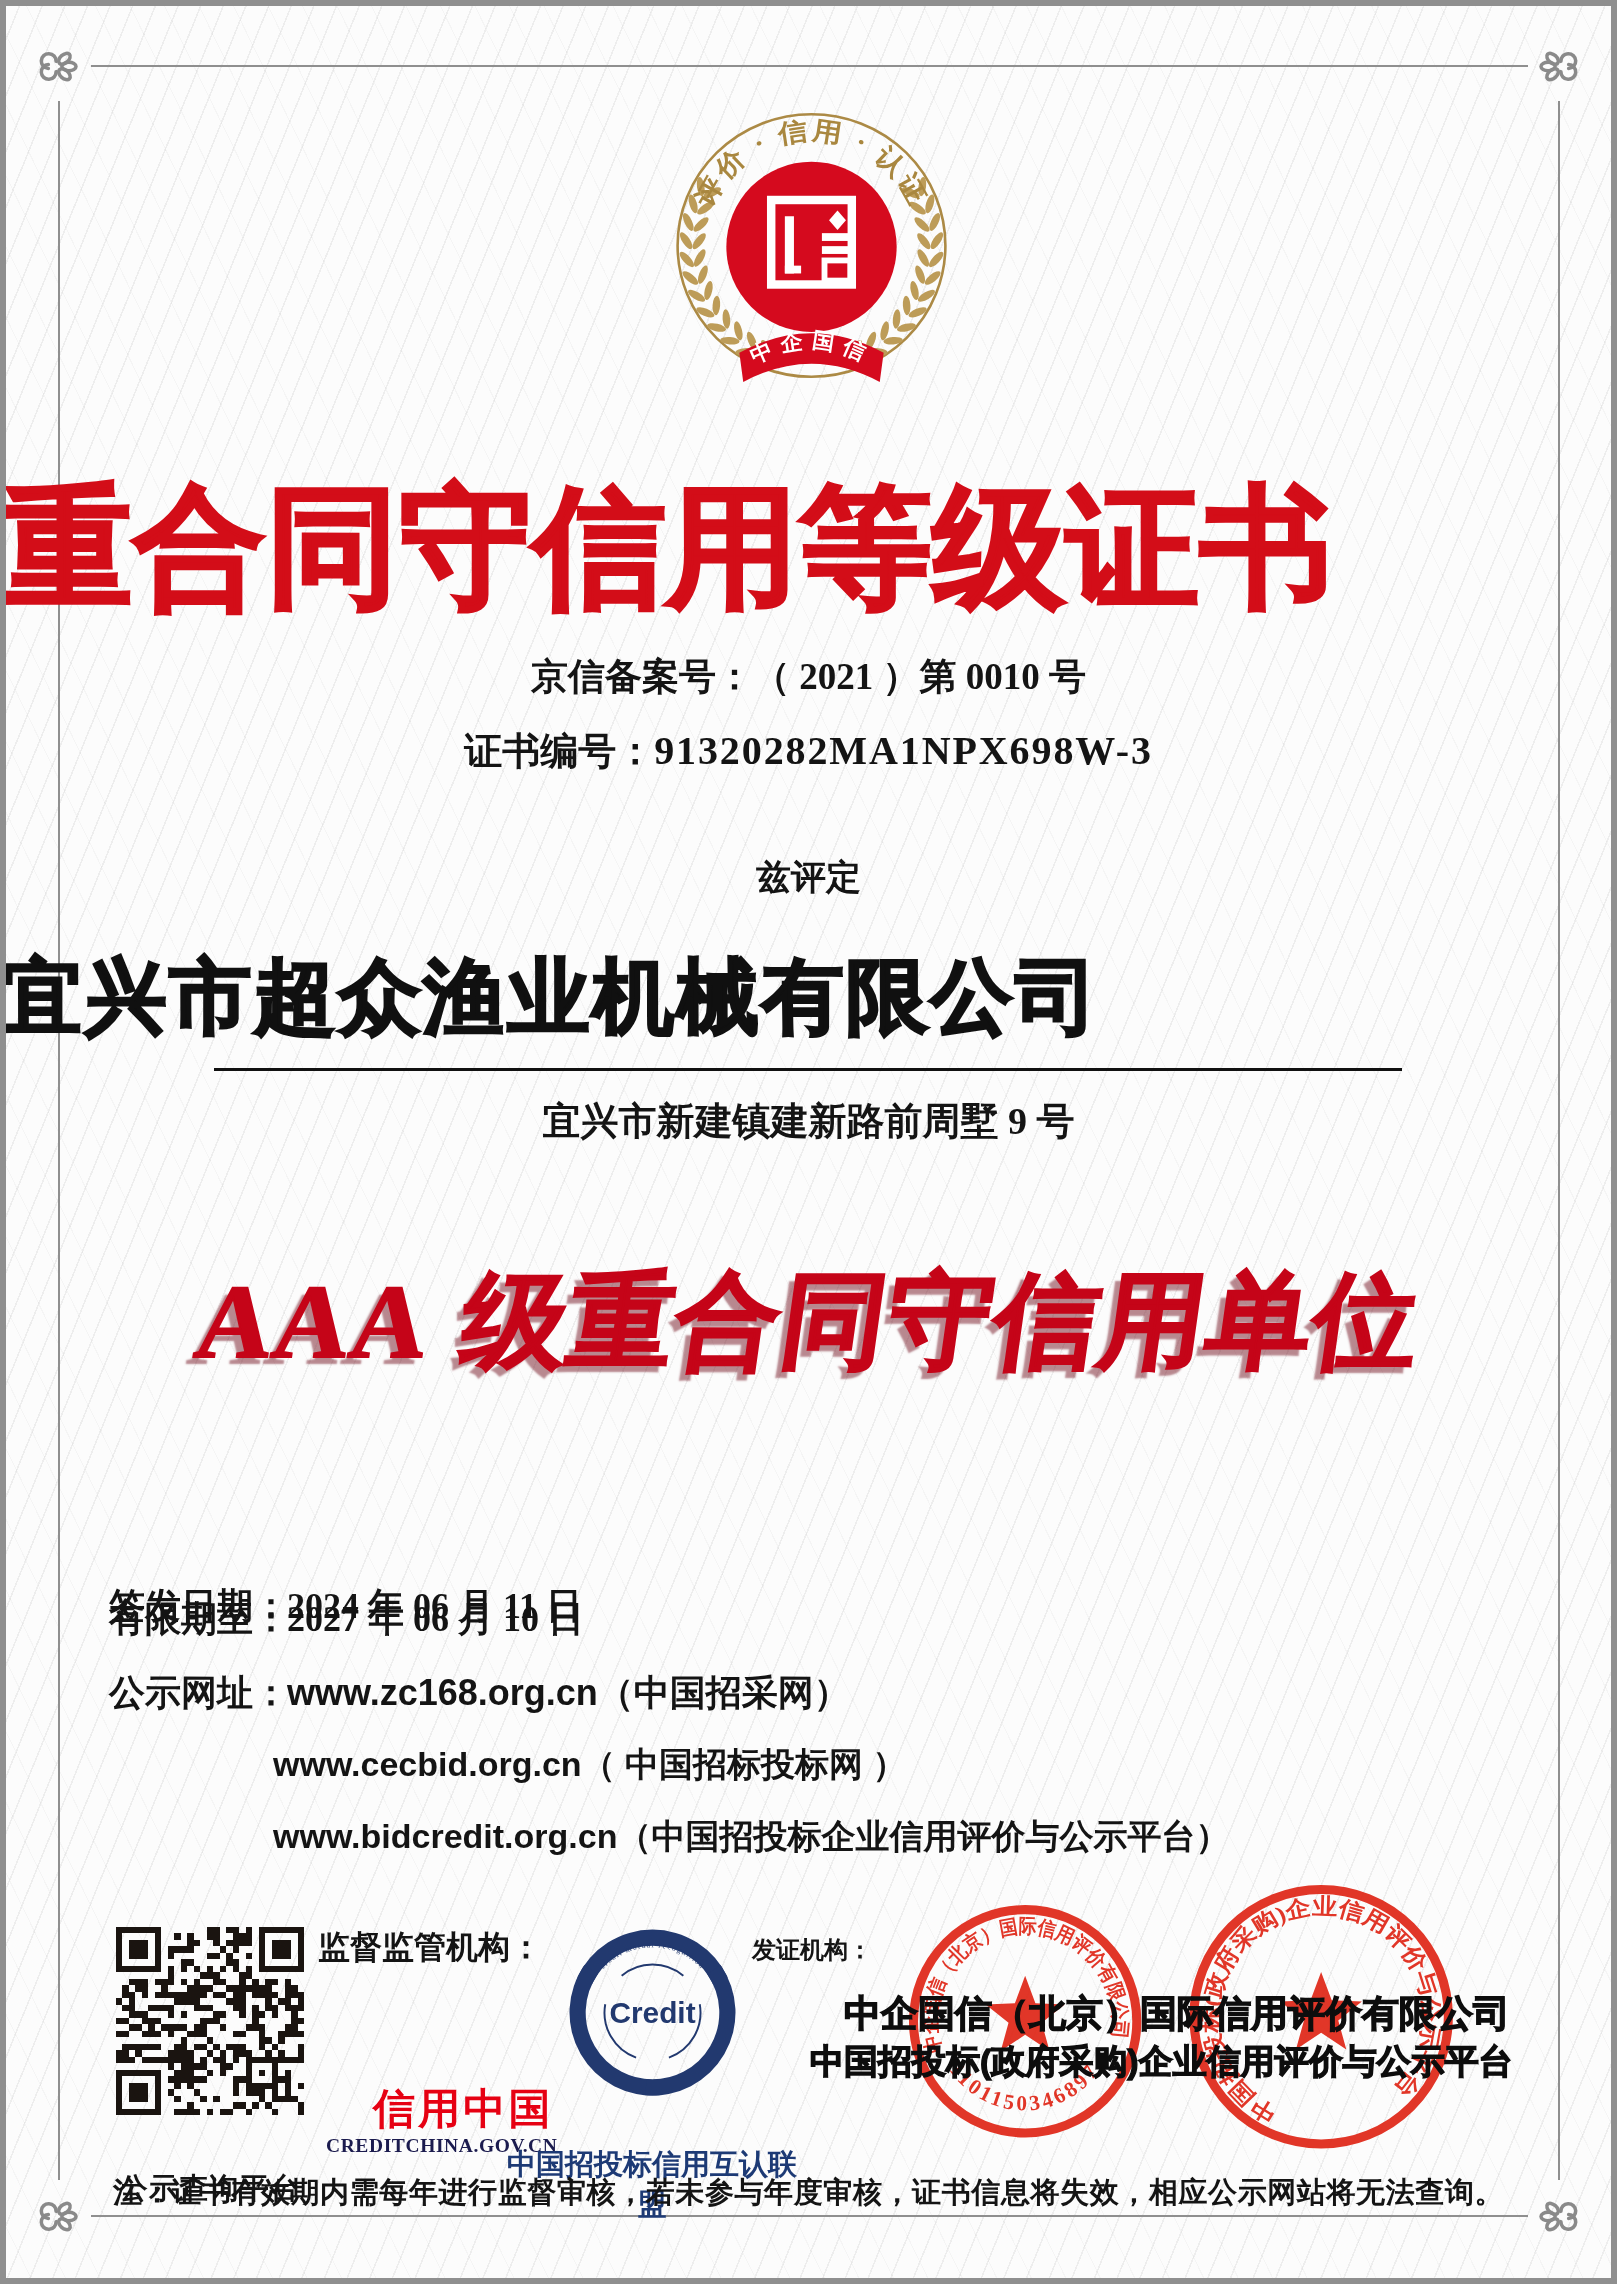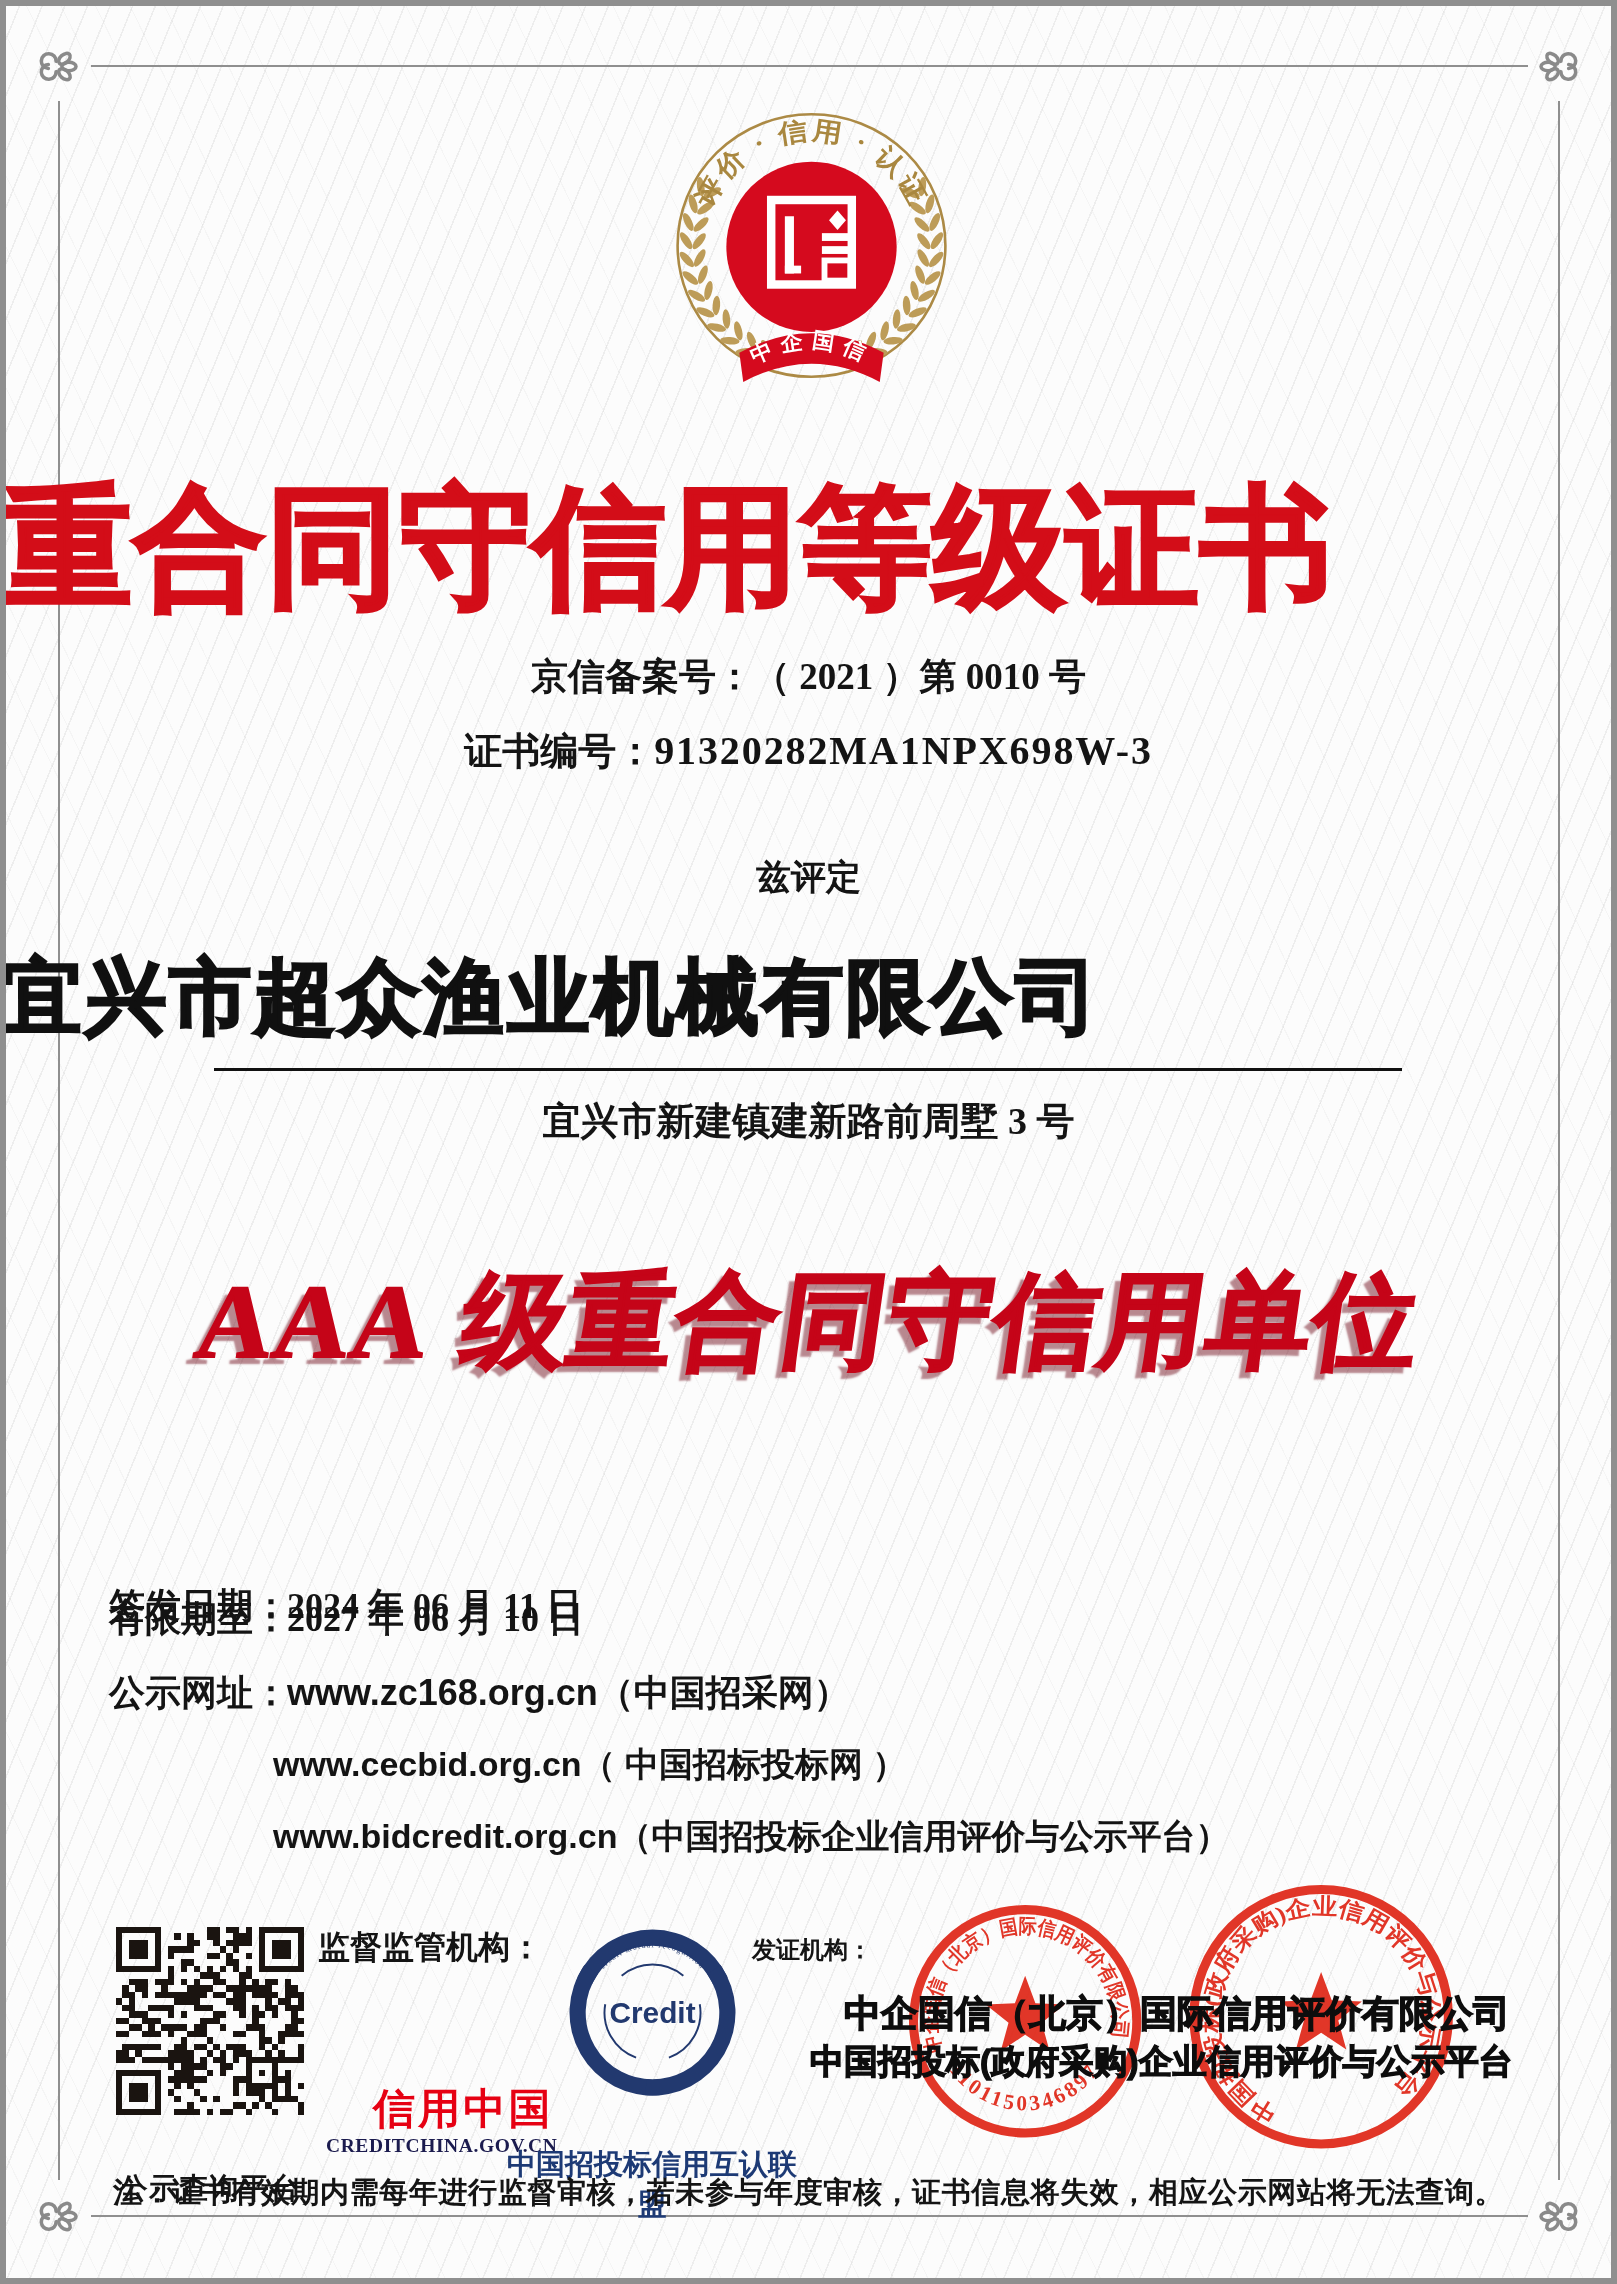--- a/index.html
+++ b/index.html
@@ -212,21 +212,21 @@
   </div>
 
   <div class="abs certno-line">
     <span class="lab">证书编号：</span><span class="val">91320282MA1NPX698W-3</span>
   </div>
 
   <div class="abs preamble">兹评定</div>
 
   <div class="abs company">宜兴市超众渔业机械有限公司</div>
   <div class="abs company-underline"></div>
-  <div class="abs address">宜兴市新建镇建新路前周墅 3 号</div>
+  <div class="abs address">宜兴市新建镇建新路前周墅 9 号</div>
 
   <div class="abs rating">
     <span>AAA 级重合同守信用单位</span>
   </div>
 
   <div class="abs info-line il-1">
     <span class="lab">签发日期：</span>
     <span class="val">2024 年 06 月 11 日</span>
   </div>
   <div class="abs info-line il-2">

